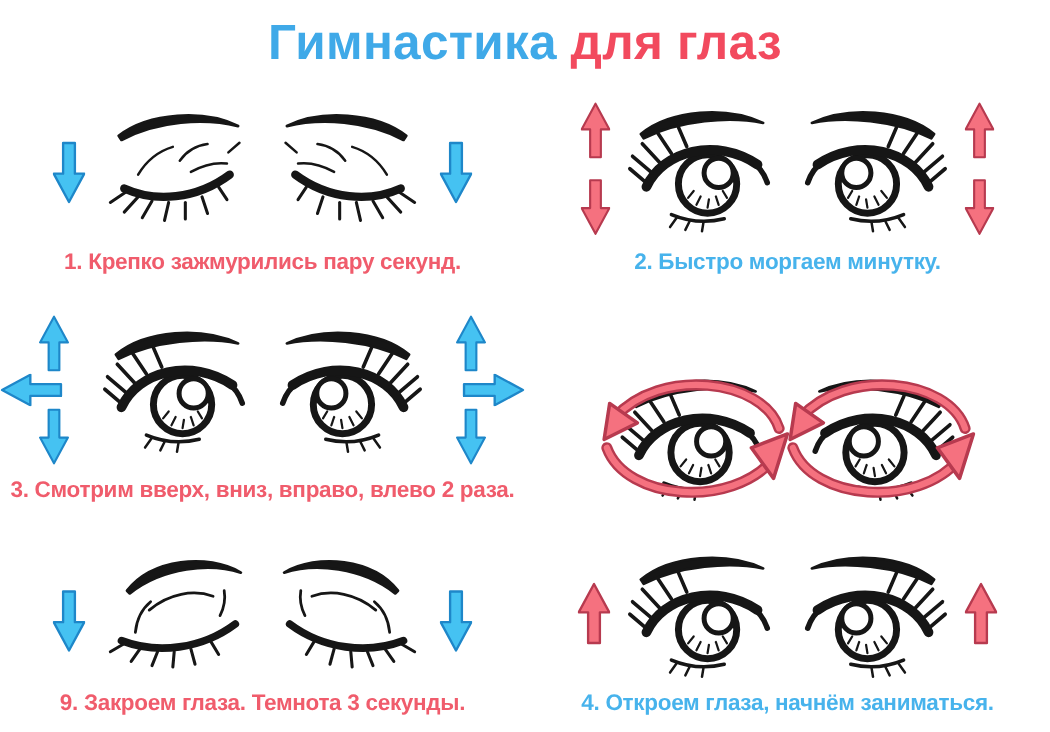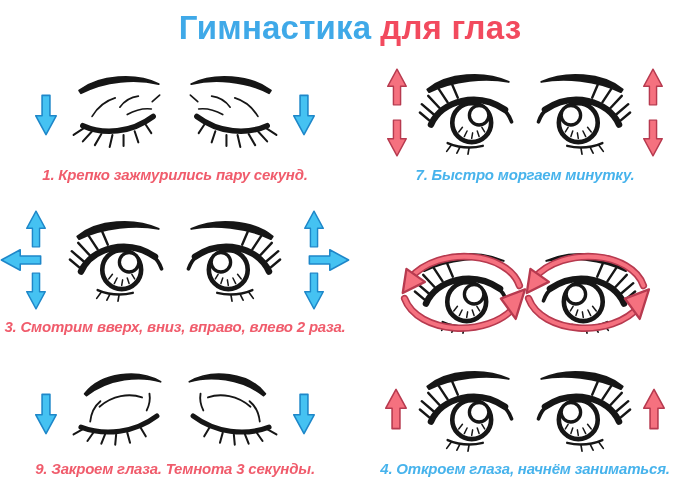--- a/index.html
+++ b/index.html
@@ -3,21 +3,21 @@
 <meta charset="utf-8">
 <style>
   html,body{margin:0;padding:0;}
   body{font-family:"Liberation Sans","DejaVu Sans",sans-serif;}
   .page{width:700px;height:488px;overflow:hidden;background:var(--background,#ffffff);position:relative;}
 
   .title{margin:8px 0 0;text-align:center;font-size:33px;font-weight:bold;line-height:1.2;letter-spacing:0.2px;}
   .t-blue{color:var(--title-blue,#3fa9e8);margin-right:9px;}
   .t-pink{color:var(--title-pink,#f24a5e);}
 
-  .grid{display:grid;grid-template-columns:350px 350px;grid-template-rows:136px 152px 142px;margin-top:2px;font-style:italic;}
+  .grid{display:grid;grid-template-columns:350px 350px;grid-template-rows:136px 152px 142px;margin-top:2px;}
   .cell{display:flex;flex-direction:column;align-items:center;justify-content:flex-end;padding-bottom:3px;}
   .illus{display:flex;align-items:center;gap:9px;}
   .eyes{display:flex;gap:10px;align-items:center;}
   .eye{display:block;}
   .mirror{transform:scaleX(-1);}
 
   .caption{margin:7px 0 0;font-size:15px;font-weight:bold;white-space:nowrap;letter-spacing:-0.2px;}
   .caption.pink{color:var(--caption-pink,#f05c6c);}
   .caption.blue{color:var(--caption-blue,#47b3ec);}
 
@@ -174,21 +174,21 @@
         </div>
         <div class="vstack">
           <svg class="arr arr-pink" width="20" height="42">
               <use href="#arrow-up"></use>
             </svg>
           <svg class="arr arr-pink" width="20" height="42">
               <use href="#arrow-down"></use>
             </svg>
         </div>
       </div>
-      <p class="caption blue">7. Быстро моргаем минутку.</p>
+      <p class="caption blue">2. Быстро моргаем минутку.</p>
     </section>
 
     <section class="cell">
       <div class="illus">
         <div class="cluster">
           <svg class="arr arr-blue a-up" width="20" height="40">
               <use href="#arrow-up"></use>
             </svg>
           <svg class="arr arr-blue a-side" width="44" height="22">
               <use href="#arrow-left"></use>

